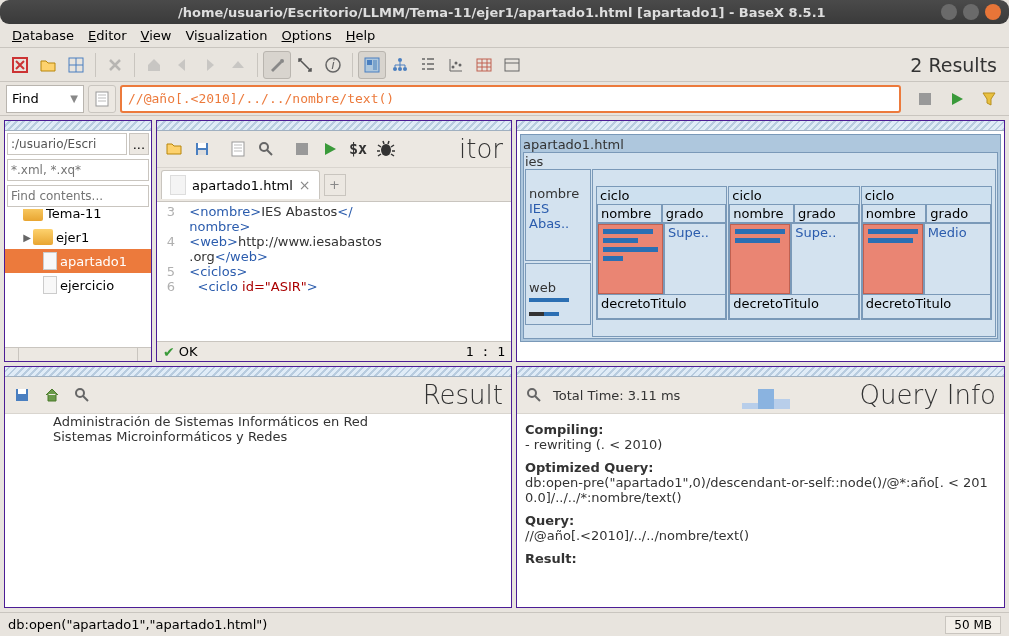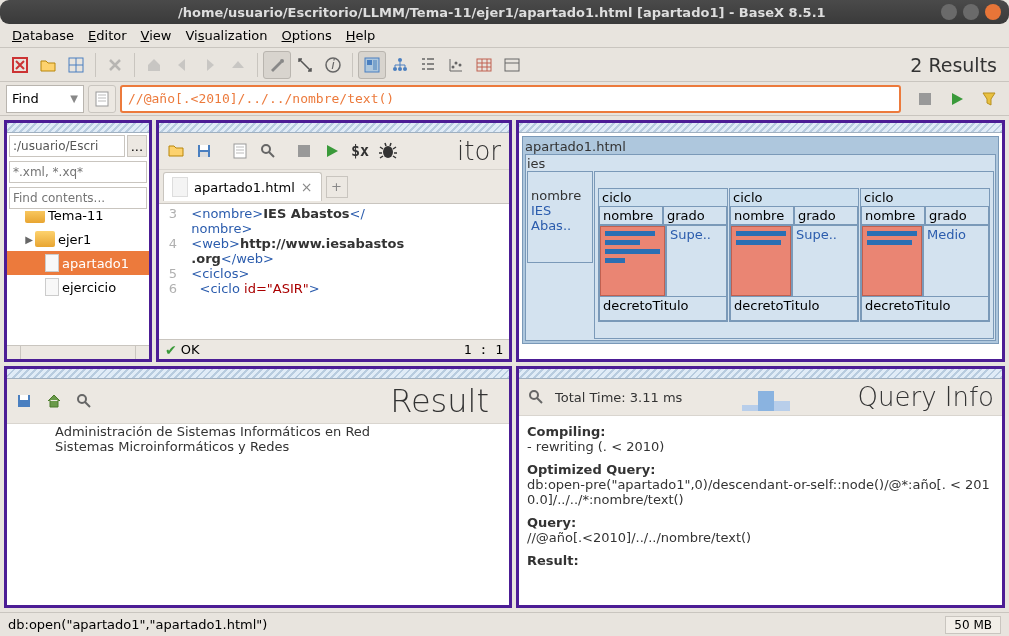--- a/index.html
+++ b/index.html
@@ -17,21 +17,21 @@
 .tsep { width: 1px; height: 24px; background: #c9c5bf; margin: 0 5px; }
 .results-label { margin-left: auto; margin-right: 6px; font-size: 19px; color: #333; }
 .findbar { background: #e8e4de; height: 34px; display: flex; align-items: center; padding: 3px 6px; gap: 4px; border-bottom: 1px solid #c9c5bf; }
 .findcombo { width: 78px; height: 28px; border: 1px solid #b9b5af; background: #fff; padding: 3px 5px; display: flex; align-items: center; }
 .findcombo .drop { margin-left: auto; font-size: 10px; color: #888; }
 .docbtn { width: 28px; height: 28px; border: 1px solid #c9c5bf; border-radius: 3px; background: #ece8e2; display: flex; align-items: center; justify-content: center; }
 .queryinput { flex: 1; height: 28px; border: 2px solid #ec7a3c; border-radius: 3px; padding: 3px 6px; font-family: "DejaVu Sans Mono", monospace; font-size: 13px; color: #ec7a3c; }
 .runbtns { display: flex; gap: 4px; margin-left: 6px; }
 .sqbtn { width: 28px; height: 28px; display: flex; align-items: center; justify-content: center; }
 .mainarea { flex: 1; display: grid; grid-template-columns: 148px 356px 1fr; grid-template-rows: 1fr 1fr; gap: 4px; padding: 4px; background: #e8e4de; min-height: 0; }
-.panel { background: #fff; border: 3px solid #4c1d95; display: flex; flex-direction: column; overflow: hidden; position: relative; }
+.panel { background: #fff; border: 1px solid #4c1d95; display: flex; flex-direction: column; overflow: hidden; position: relative; }
 .hatch { height: 10px; background: repeating-linear-gradient(-45deg,#b8ccdf 0 2px,#e0ecf7 2px 5px); border-bottom: 1px solid #a0b0c0; }
 
 .proj .pathrow { display: flex; gap: 2px; padding: 2px; }
 .proj input { width: 100%; font-size: 12px; padding: 3px; border: 1px solid #c9c5bf; color: #999; background: #fff; }
 .proj .dots { width: 24px; border: 1px solid #c9c5bf; background: #ece8e2; display: flex; align-items: center; justify-content: center; }
 .tree { flex: 1; overflow: hidden; background: #fff; padding-top: 2px; }
 .treeitem { display: flex; align-items: center; height: 24px; font-size: 13px; white-space: nowrap; }
 .treeitem.sel { background: #ec7a3c; color: #fff; }
 .folder-icon { width: 20px; height: 16px; background: linear-gradient(#fdd26e,#e8a531); border-radius: 2px; margin-right: 3px; }
 .file-icon { width: 14px; height: 18px; background: #f8f8f8; border: 1px solid #ccc; margin-right: 3px; }
@@ -43,42 +43,42 @@
 .editor .tab { background: #fff; border: 1px solid #c9c5bf; padding: 4px 8px; display: flex; align-items: center; gap: 6px; border-bottom: none; border-radius: 3px 3px 0 0; }
 .editor .tab .doc-icon { width: 16px; height: 20px; background: #f4f4f4; border: 1px solid #ddd; }
 .editor .tab .x { color: #888; font-size: 14px; }
 .editor .addtab { width: 22px; height: 22px; border: 1px solid #c9c5bf; background: #ece8e2; display: flex; align-items: center; justify-content: center; margin-left: 4px; color: #888; }
 .code { flex: 1; overflow: auto; font-family: "DejaVu Sans Mono", monospace; font-size: 13px; padding: 2px 0; border-top: 1px solid #c9c5bf; }
 .codeline { display: flex; }
 .ln { width: 24px; text-align: right; color: #b0b0b0; padding-right: 6px; flex-shrink: 0; }
 .ct { white-space: pre-wrap; }
 .tag { color: #2b5cad; }
 .attr { color: #a00; }
-.txt { color: #333; font-weight: bold; }
+.txt { color: #333; }
 .statusbar { display: flex; align-items: center; height: 20px; border-top: 1px solid #c9c5bf; padding: 0 6px; font-size: 12px; background: #ece8e2; }
 .statusbar .ok { color: #3a9a3a; font-size: 14px; margin-right: 4px; }
 .statusbar .pos { margin-left: auto; font-family: monospace; }
 
 .viz { grid-row: 1; grid-column: 3; }
 .vizbody { flex: 1; padding: 3px; font-size: 13px; overflow: hidden; }
 .vcell { border: 1px solid #7a99b8; background: #d3e2ef; padding: 16px 3px; }
 .vcell.dark { background: #aec7dd; }
 .vlabel { color: #333; font-size: 13px; }
 .vlink { color: #2b5cad; }
 .ciclos { display: flex; gap: 1px; }
 .ciclo { flex: 1; border: 1px solid #7a99b8; background: #cde0ef; }
 .ciclo .hdr { padding: 1px 3px; }
 .ng { display: flex; }
 .ngc { flex: 1; border: 1px solid #7a99b8; background: #d3e2ef; padding: 1px 3px; }
 .redbox { height: 70px; background: #ea8573; border: 1px solid #c06050; position: relative; }
 .redbar { height: 5px; background: #2b6fb3; margin: 4px 4px; }
 
 .result { grid-row: 2; grid-column: 1 / 3; }
 .result .rtb { display: flex; align-items: center; gap: 4px; padding: 3px 4px; border-bottom: 1px solid #d9d5cf; background: #ece8e2; }
-.result .rtitle { margin-left: auto; font-size: 32px; color: #333; margin-right: 16px; font-weight: 300; }
+.result .rtitle { margin-left: auto; font-size: 26px; color: #333; margin-right: 4px; font-weight: 300; }
 .rbody { flex: 1; padding: 0; font-family: "DejaVu Sans Mono", monospace; font-size: 13px; color: #333; margin-left: 48px; }
 
 .qinfo { grid-row: 2; grid-column: 3; }
 .qinfo .qtb { display: flex; align-items: center; gap: 6px; padding: 3px 4px; border-bottom: 1px solid #d9d5cf; background: #ece8e2; }
 .qinfo .qtitle { margin-left: auto; font-size: 26px; color: #333; font-weight: 300; margin-right: 4px; }
 .qbody { flex: 1; padding: 8px; font-size: 13px; color: #333; overflow: auto; }
 .qbody b { font-weight: bold; }
 .chartlet { display: flex; align-items: flex-end; height: 28px; gap: 0; }
 .chartlet div { width: 16px; background: #b8ceea; }
 
@@ -382,20 +382,24 @@
     <div class="vizbody">
       <div class="vcell dark" style="padding:2px">
         <div class="vlabel">apartado1.html</div>
         <div class="vcell" style="padding:1px">
           <div class="vlabel">ies</div>
           <div style="display:flex;gap:1px">
             <div style="width:66px">
               <div class="vcell" style="height:92px">
                   <div class="vlabel">nombre</div>
                   <div class="vlink">IES Abas..</div>
+                </div>
+              <div class="vcell" style="margin-top:2px;height:62px">
+                  <div class="vlabel">web</div>
+                  <div style="margin-top:3px"><div style="height:4px;background:#2b6fb3;width:40px;margin-bottom:2px"></div><div style="height:4px;background:#333;width:15px;display:inline-block"></div><div style="height:4px;background:#2b6fb3;width:15px;display:inline-block"></div></div>
                 </div>
             </div>
             <div style="flex:1" class="vcell">
               <div class="ciclos" id="ciclos-container">
                   <div class="ciclo">
                     <div class="hdr">ciclo</div>
     <div class="ng">
                       <div class="ngc">nombre</div>
                       <div class="ngc">grado</div>
                     </div>

